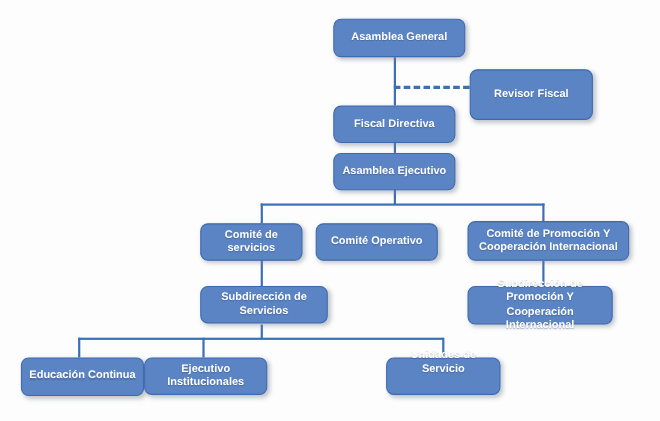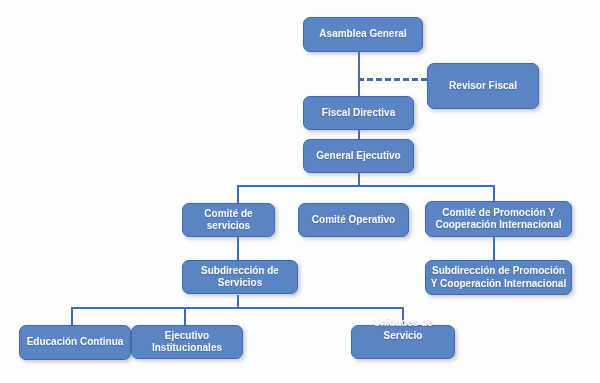--- a/index.html
+++ b/index.html
@@ -83,40 +83,40 @@
 
   <div class="node" style="left:427px; top:63px; width:112px; height:46px;">
     <span>Revisor Fiscal</span>
   </div>
 
   <div class="node" style="left:303px; top:96px; width:111px; height:33px;">
     <span>Fiscal Directiva</span>
   </div>
 
   <div class="node" style="left:303px; top:139px; width:111px; height:33px;">
-    <span>General Ejecutivo</span>
+    <span>Asamblea Ejecutivo</span>
   </div>
 
   <div class="node" style="left:182px; top:203px; width:93px; height:33px;">
     <span>Comité de servicios</span>
   </div>
 
-  <div class="node" style="left:298px; top:203px; width:111px; height:33px;text-align:center;">
+  <div class="node" style="left:287px; top:203px; width:111px; height:33px;text-align:center;">
     <span>Comité Operativo</span>
   </div>
 
   <div class="node" style="left:425px; top:201px; width:147px; height:36px;justify-content:flex-end;">
     <span>Comité de Promoción Y Cooperación Internacional</span>
   </div>
 
   <div class="node" style="left:182px; top:260px; width:116px; height:27px;">
     <span>Subdirección de Servicios</span>
   </div>
 
-  <div class="node" style="left:425px; top:260px; width:147px; height:35px;">
+  <div class="node" style="left:425px; top:260px; width:132px; height:35px;">
     <span>Subdirección de Promoción Y Cooperación Internacional</span>
   </div>
 
   <div class="node" style="left:19px; top:325px; width:112px; height:35px;">
     <span>Educación Continua</span>
   </div>
 
   <div class="node" style="left:131px; top:325px; width:112px; height:33px;">
     <span>Ejecutivo Institucionales</span>
   </div>

